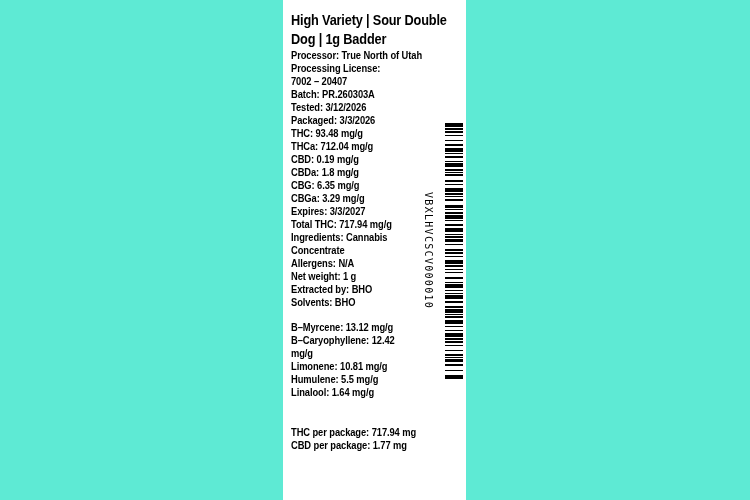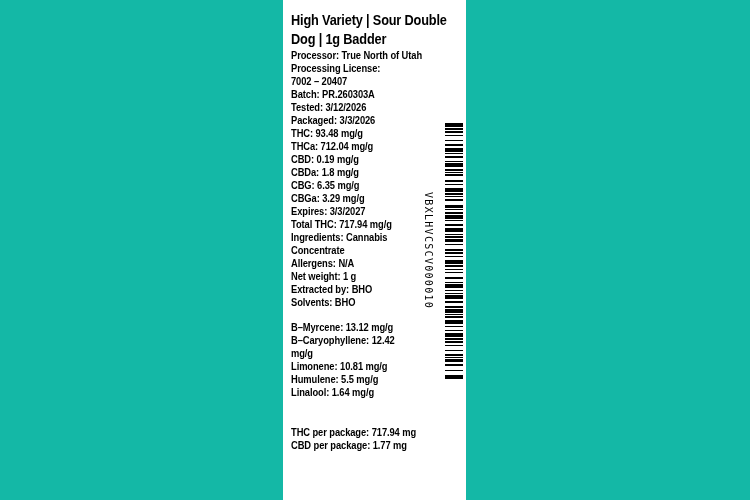--- a/index.html
+++ b/index.html
@@ -4,21 +4,21 @@
 <style>
   html, body {
     margin: 0;
     padding: 0;
     background: #000;
   }
   .stage {
     position: relative;
     width: 750px;
     height: 500px;
-    background: #14b8a6;
+    background: #5eead4;
     overflow: hidden;
     font-family: "Liberation Sans", sans-serif;
   }
   .label {
     position: absolute;
     left: 283px;
     top: 0;
     width: 183px;
     height: 500px;
     background: #ffffff;

